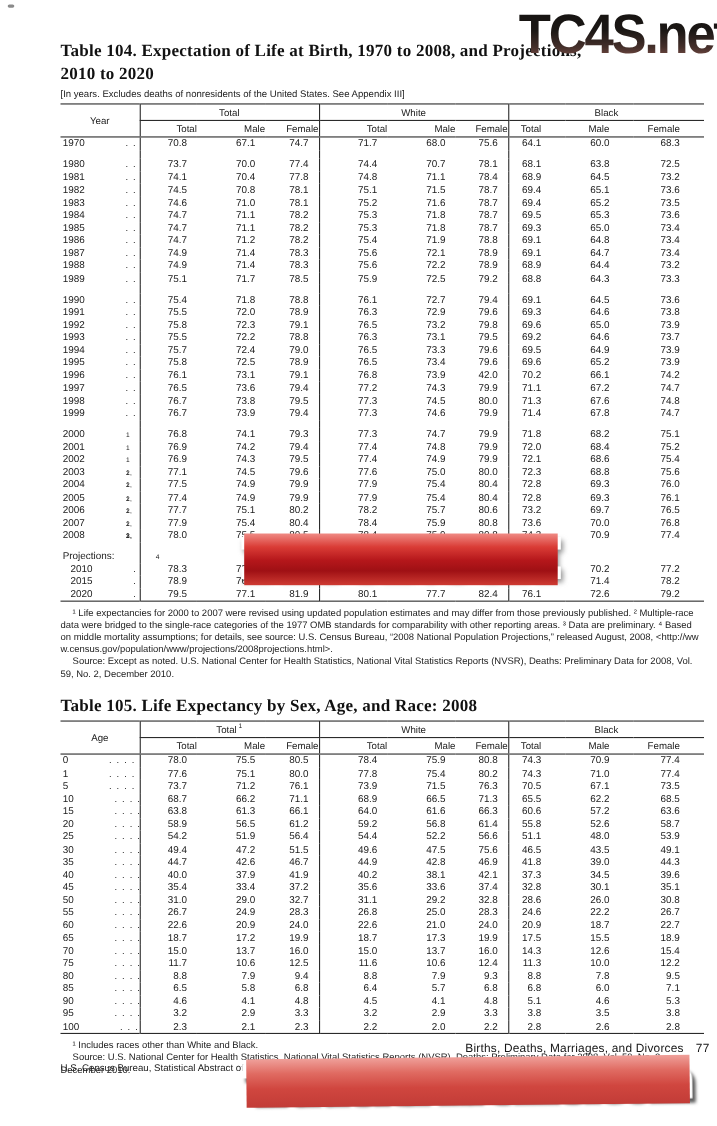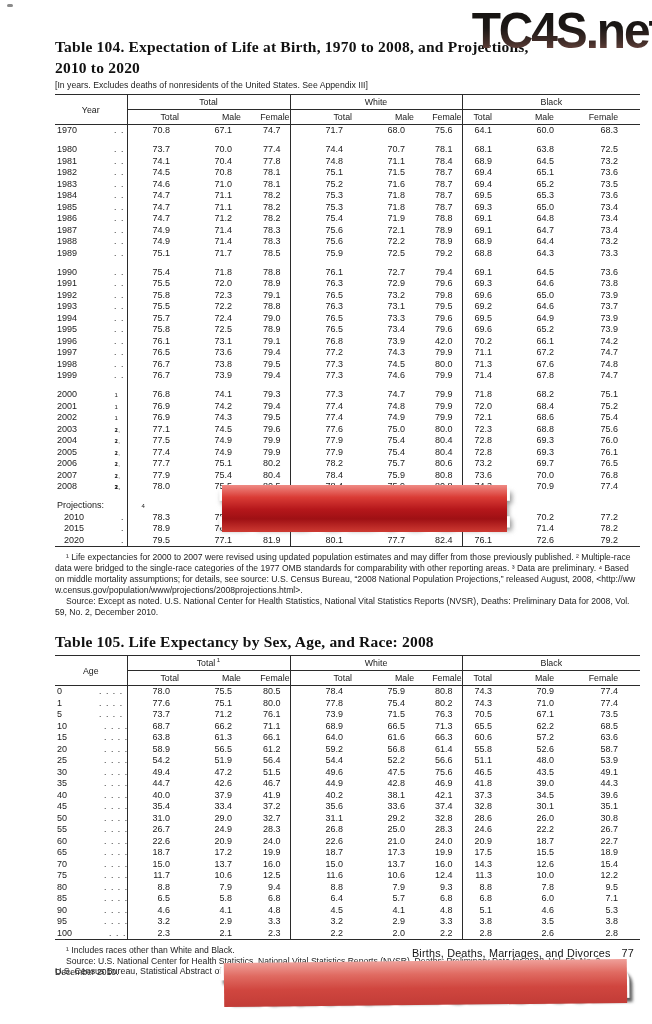--- a/index.html
+++ b/index.html
@@ -37,21 +37,21 @@
   tr.gap td{height:7.5px;}
   sup.rsup,sup.hsup{font-size:6px;line-height:0;margin-left:1.5px;letter-spacing:.3px;}
 
   
   .fn-block{margin-top:5px;width:585px;}
   .fn{margin:0;font-size:8.6px;line-height:11px;color:#1c1c1c;text-indent:11px;}
   .fn .it{}
   .fn .url{word-break:break-all;}
 
   
-  .footer-right{position:absolute;top:947px;right:18px;font-size:10.8px;color:#151515;
+  .footer-right{position:absolute;top:947px;right:7px;font-size:10.8px;color:#151515;
                 font-weight:500;letter-spacing:.2px;}
   .footer-right .pgnum{margin-left:11px;}
   .footer-left{position:absolute;top:966px;left:55px;font-size:8.8px;color:#1c1c1c;}
 
   
   .wm-tc4s{position:absolute;top:1px;right:-10px;z-index:6;font-weight:900;font-size:46px;
            letter-spacing:-2px;transform:scale(1.04,1.1);transform-origin:top right;
            font-family:"Liberation Sans",sans-serif;white-space:nowrap;}
   .wm-tc4s .tc4s-text{background:linear-gradient(180deg,#141210 0%,#1b1715 45%,#46302b 72%,
            #7d5049 90%,#8a5a50 100%);-webkit-background-clip:text;background-clip:text;

